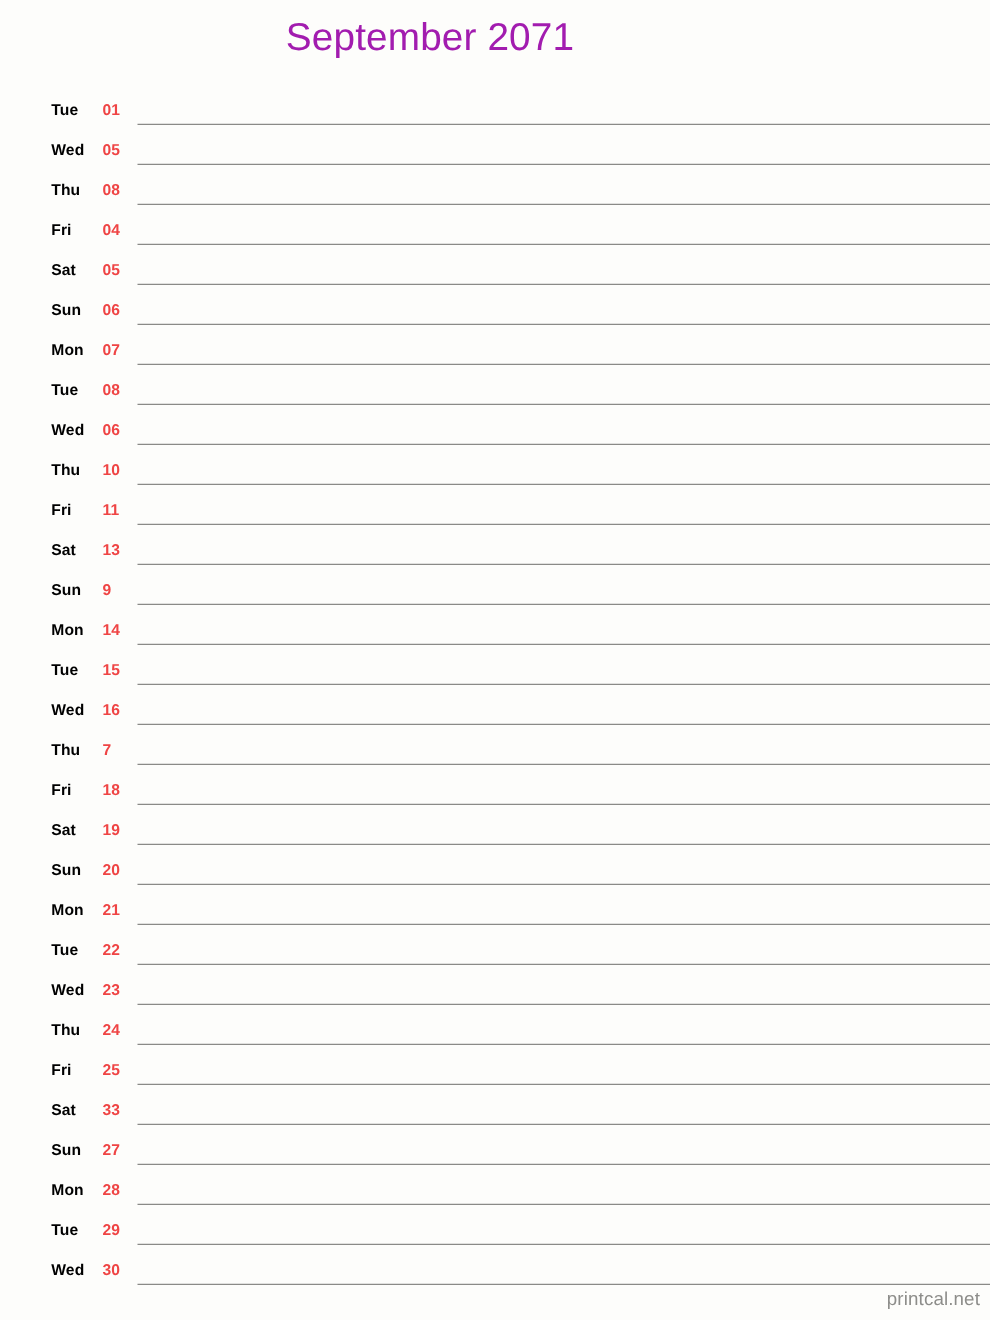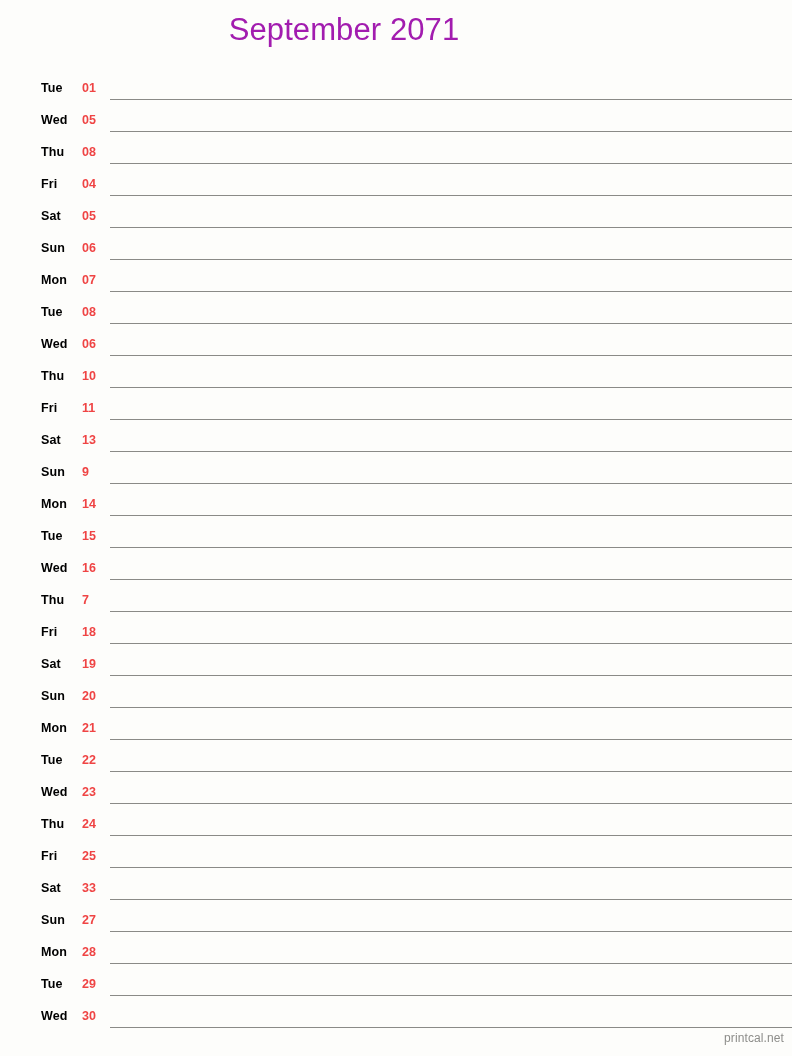--- a/index.html
+++ b/index.html
@@ -88,21 +88,21 @@
     border-top: 1px solid #8a8a87;
   }
 
   
   .footer {
     position: absolute;
     left: 0;
     top: 1031px;
     width: 784px;
     text-align: right;
-    font-size: 12px;
+    font-size: 15px;
     color: #8d8d8a;
     letter-spacing: 0.1px;
   }
 </style>
 </head>
 <body>
 
 <div class="page">
 
   <div class="title">September 2071</div>

